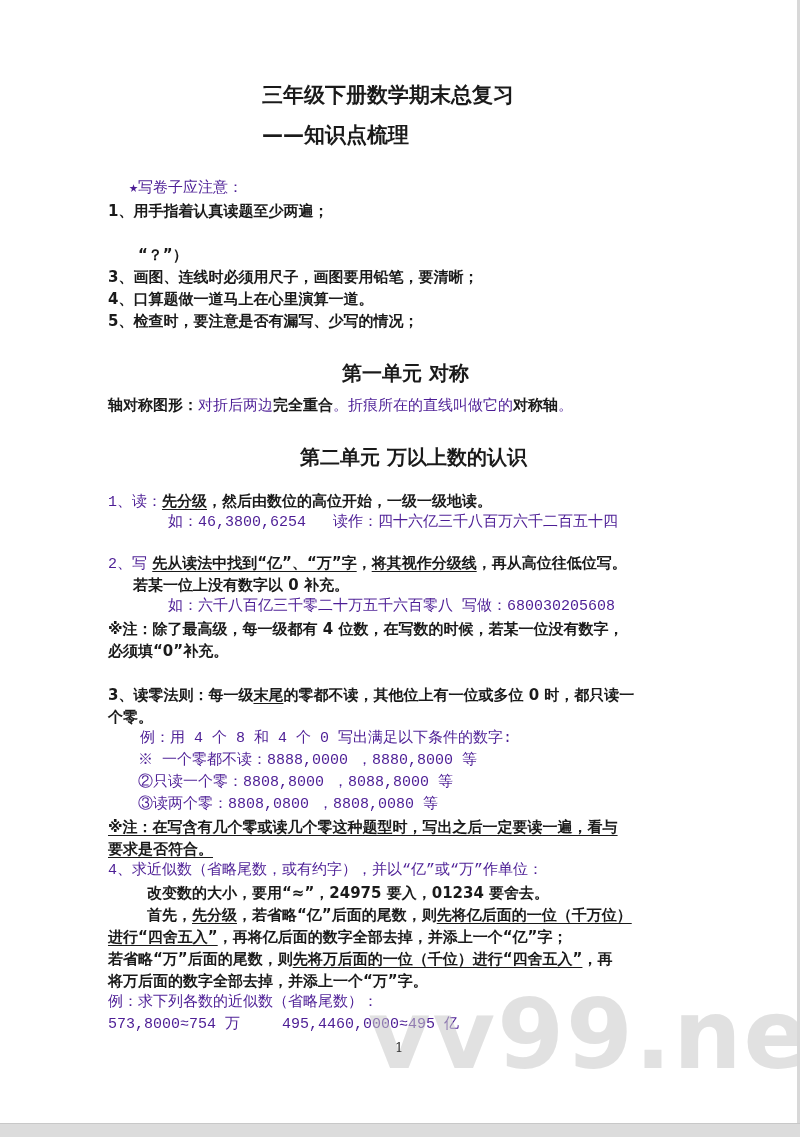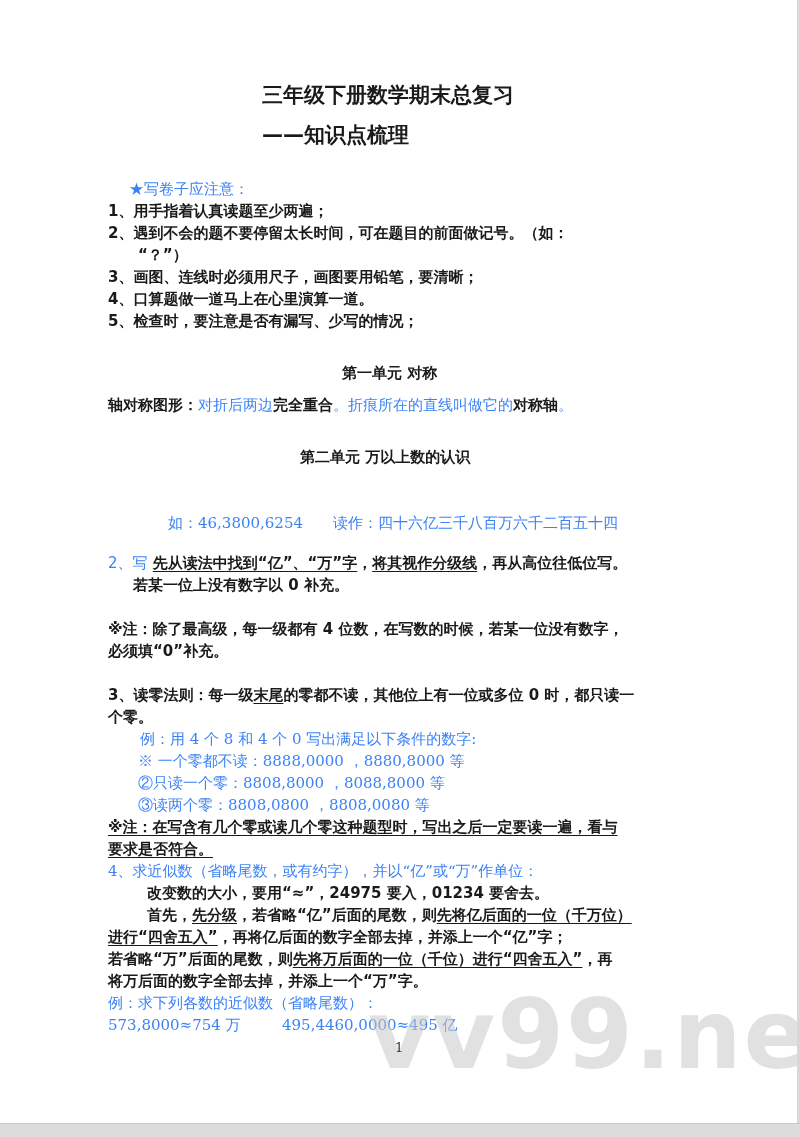--- a/index.html
+++ b/index.html
@@ -18,61 +18,64 @@
     background: #d8d8d8;
   }
   .bottom-strip {
     position: absolute; left: 0; top: 1123px; width: 800px; height: 14px;
     background: #dcdcdc; border-top: 1px solid #c8c8c8;
   }
   .line { position: absolute; white-space: nowrap; font-size: 15px; line-height: 22px; }
   .b { font-weight: bold; font-family: "DejaVu Sans", "Liberation Sans", sans-serif; }
   .u { text-decoration: underline; text-underline-offset: 3px; }
   .title { font-size: 21px; font-weight: bold; font-family: "DejaVu Sans", "Liberation Sans", sans-serif; }
-  .heading { font-size: 15px; font-weight: bold; font-family: "DejaVu Sans", "Liberation Sans", sans-serif; }
-  .light { color: #3b82f6; }
+  .heading { font-size: 20px; font-weight: bold; font-family: "DejaVu Sans", "Liberation Sans", sans-serif; }
+  .light { color: #4c1d95; font-family: Liberation Mono, monospace; }
   .watermark {
     position: absolute; left: 368px; top: 990px;
     font-family: "DejaVu Sans", "Liberation Sans", sans-serif;
     font-weight: bold; font-size: 96px; letter-spacing: 2px;
     color: rgba(200,200,200,0.55); line-height: 90px;
     pointer-events: none;
   }
   .pagenum { position: absolute; left: 395px; top: 1010px; font-size: 13px; color: #333; }
 </style>
 </head>
 <body>
 
 <div class="page">
 
   <div class="line title" style="left:262px; top:84px;">三年级下册数学期末总复习</div>
   <div class="line title" style="left:262px; top:124px;">——知识点梳理</div>
 
   <div class="line light" style="left:129px; top:178px;">★写卷子应注意：</div>
   <div class="line b" style="left:108px; top:200px;">1、用手指着认真读题至少两遍；</div>
-  <div class="line b" style="left:108px; top:222px;">2、遇到不会的题不要停留太长时间，可在题目的前面做记号。（如：</div>
   <div class="line b" style="left:138px; top:244px;">“？”）</div>
   <div class="line b" style="left:108px; top:266px;">3、画图、连线时必须用尺子，画图要用铅笔，要清晰；</div>
   <div class="line b" style="left:108px; top:288px;">4、口算题做一道马上在心里演算一道。</div>
   <div class="line b" style="left:108px; top:310px;">5、检查时，要注意是否有漏写、少写的情况；</div>
 
   <div class="line heading" style="left:342px; top:362px;">第一单元 对称</div>
   <div class="line" style="left:108px; top:394px;">
     <span class="b">轴对称图形：</span><span class="light">对折后两边</span><span class="b">完全重合</span><span class="light">。折痕所在的直线叫做它的</span><span class="b">对称轴</span><span class="light">。</span>
   </div>
 
   <div class="line heading" style="left:300px; top:446px;">第二单元 万以上数的认识</div>
 
+  <div class="line b" style="left:108px; top:490px;">
+    <span class="light" style="font-weight:normal">1、读：</span><span class="u">先分级</span><span>，然后由数位的高位开始，一级一级地读。</span>
+  </div>
   <div class="line light" style="left:168px; top:512px;">如：46,3800,6254</div>
   <div class="line light" style="left:333px; top:512px;">读作：四十六亿三千八百万六千二百五十四</div>
 
   <div class="line b" style="left:108px; top:552px;">
     <span class="light" style="font-weight:normal">2、写</span>&nbsp;<span class="u">先从读法中找到“亿”、“万”字</span><span>，</span><span class="u">将其视作分级线</span><span>，再从高位往低位写。</span>
   </div>
   <div class="line b" style="left:108px; top:574px;margin-left:25px;">若某一位上没有数字以 0 补充。</div>
+  <div class="line light" style="left:168px; top:596px;">如：六千八百亿三千零二十万五千六百零八  写做：680030205608</div>
   <div class="line b" style="left:108px; top:618px;">※注：除了最高级，每一级都有 4 位数，在写数的时候，若某一位没有数字，</div>
   <div class="line b" style="left:108px; top:640px;text-align:right;">必须填“0”补充。</div>
 
   <div class="line b" style="left:108px; top:684px;">
     <span>3、读零法则：每一级</span><span class="u">末尾</span><span>的零都不读，其他位上有一位或多位 0 时，都只读一</span>
   </div>
   <div class="line b" style="left:108px; top:706px;">个零。</div>
   <div class="line light" style="left:96px; top:728px;margin-left:44px;">例：用 4 个 8 和 4 个 0 写出满足以下条件的数字:</div>
   <div class="line light" style="left:138px; top:750px;">※ 一个零都不读：8888,0000 ，8880,8000 等</div>
   <div class="line light" style="left:138px; top:772px;">②只读一个零：8808,8000 ，8088,8000 等</div>

